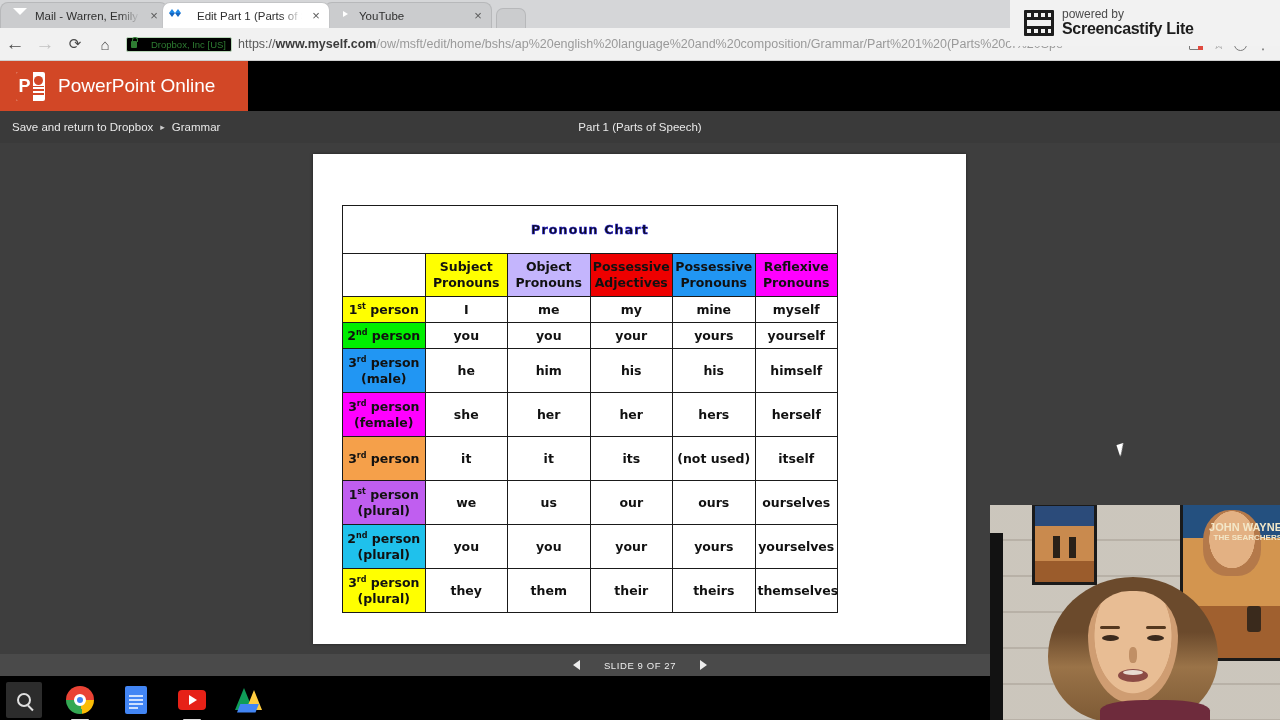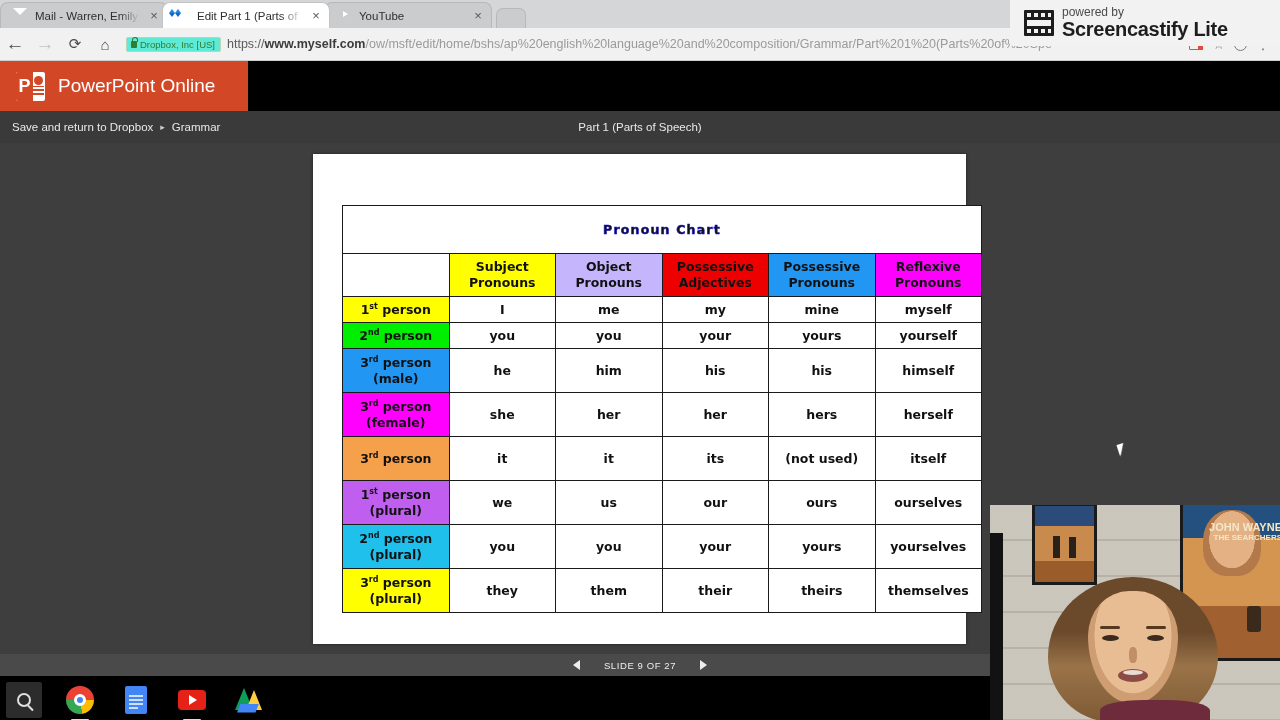--- a/index.html
+++ b/index.html
@@ -66,22 +66,22 @@
   .nav-btn.back { font-size:19px; color:#4a4a4a;}
   .nav-btn.fwd { color:#c2c2c2; font-size:19px;}
   .nav-btn.reload { font-size:15px; color:#4a4a4a;}
   .nav-btn.home { font-size:15px; color:#4a4a4a;}
   .urlbox {
     flex: 1 1 auto; height: 24px; margin: 0 4px 0 6px;
     display: flex; align-items: center; gap: 6px;
     font-size: 12.5px; color: #9a9a9a; overflow: hidden; white-space: nowrap;
   }
   .secure-chip {
-    display:inline-flex; align-items:center; gap:3px;
-    border:1px solid #b7d6b7; background:#5eead4; color:#2e7d32;
+    display:inline-flex; align-items:center; gap:14px;
+    border:1px solid #b7d6b7; background:#000000; color:#2e7d32;
     font-size:9.5px; padding:1px 5px 1px 4px; border-radius:2px; flex:0 0 auto;
   }
   .lock { width:6px;height:7px; background:#2e7d32; border-radius:1px; position:relative; display:inline-block;}
   .lock:before{content:"";position:absolute;top:-3.5px;left:1px;width:4px;height:4px;
     border:1.2px solid #2e7d32;border-bottom:none;border-top-left-radius:3px;border-top-right-radius:3px;}
   .url-text { overflow:hidden; text-overflow:clip; }
   .url-text b { color:#3c3c3c; font-weight:600; }
   .url-text .scheme { color:#5b5b5b; }
   .omni-icons { display:flex; align-items:center; gap:9px; padding-right:10px; flex:0 0 auto;}
   .omni-ico { width:15px;height:15px; position:relative; }
@@ -104,21 +104,21 @@
     content:""; position:absolute; left:3px; width:24px; height:4px;
     background:
       linear-gradient(to right,#f2f2f2 0 4px, transparent 4px 7px) repeat-x;
     background-size:7px 4px;
   }
   .film:before{ top:3px; }
   .film:after{ bottom:3px; }
   .film span{position:absolute; top:10px; left:3px; width:24px; height:6px; background:#f2f2f2;}
   .castify-text { line-height:1.05; }
   .castify-text .p1 { font-size:12px; color:#4b4b4b; display:block; }
-  .castify-text .p2 { font-size:20px; color:#1d1d1d; font-weight:bold; display:block; letter-spacing:-0.3px;}
+  .castify-text .p2 { font-size:16px; color:#1d1d1d; font-weight:bold; display:block; letter-spacing:-0.3px;}
 
   
   .ppt-header {
     position:absolute; top:61px; left:0; width:1280px; height:50px; background:#000;
   }
   .ppt-brand {
     position:absolute; left:0; top:0; width:248px; height:50px; background:#d24726;
     display:flex; align-items:center; gap:13px; padding-left:16px;
   }
   .ppt-logo {
@@ -166,21 +166,21 @@
 
   
   .stage { position:absolute; top:143px; left:0; width:1280px; height:511px; background:#3e3e3e; }
   .slide {
     position:absolute; left:313px; top:11px; width:653px; height:490px;
     background:#fff; box-shadow:0 0 3px rgba(0,0,0,.5);
   }
 
   
   .chart-wrap { position:absolute; left:29px; top:51px; width:586px; height:410px; }
-  table.pronoun { border-collapse:collapse; width:640px; table-layout:fixed; }
+  table.pronoun { border-collapse:collapse; width:496px; table-layout:fixed; }
   table.pronoun td {
     border:1.6px solid #1a1a1a; text-align:center; vertical-align:middle;
     font-family:"DejaVu Sans", sans-serif; font-weight:bold; color:#111;
     font-size:12.5px; padding:3px 2px; background:#fff;
   }
   td.title-cell {
     height:48px; font-family:"DejaVu Sans", sans-serif;
     color:#1712e0; font-size:30px; font-weight:bold; letter-spacing:1.2px;
     -webkit-text-stroke: 0.6px #1712e0;
   }

